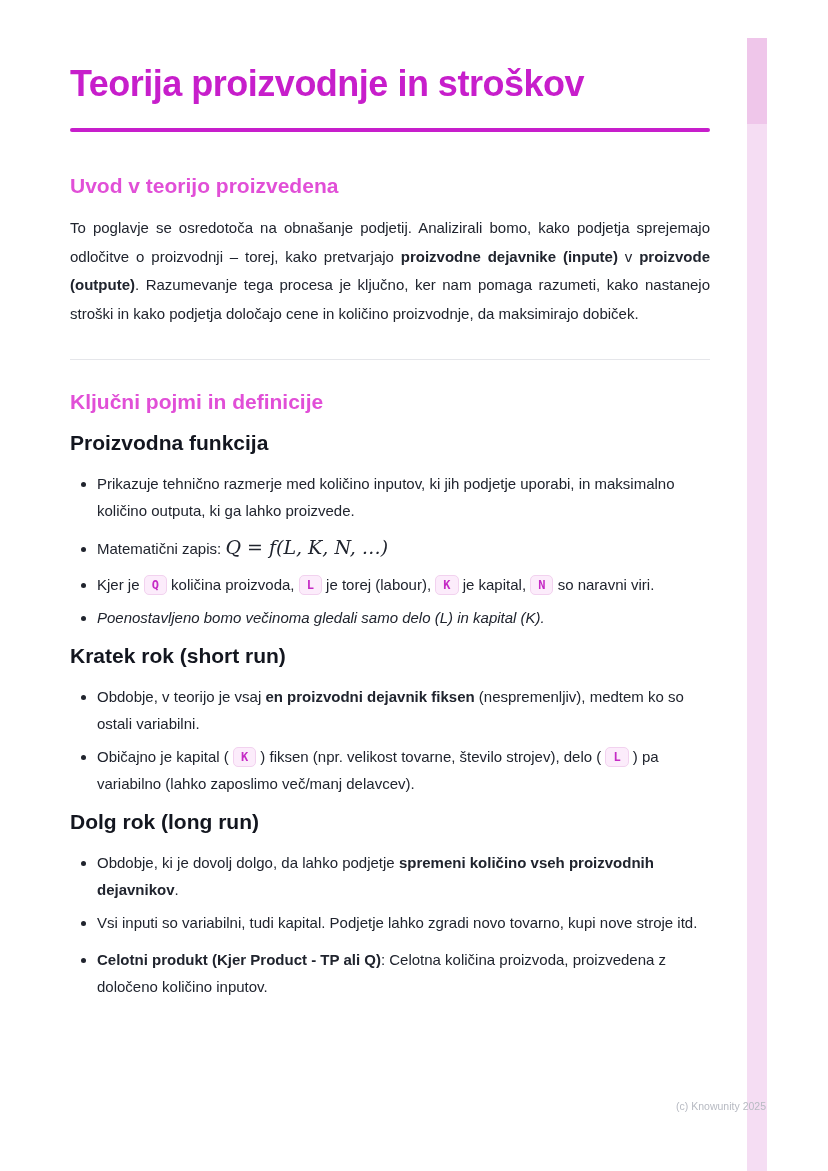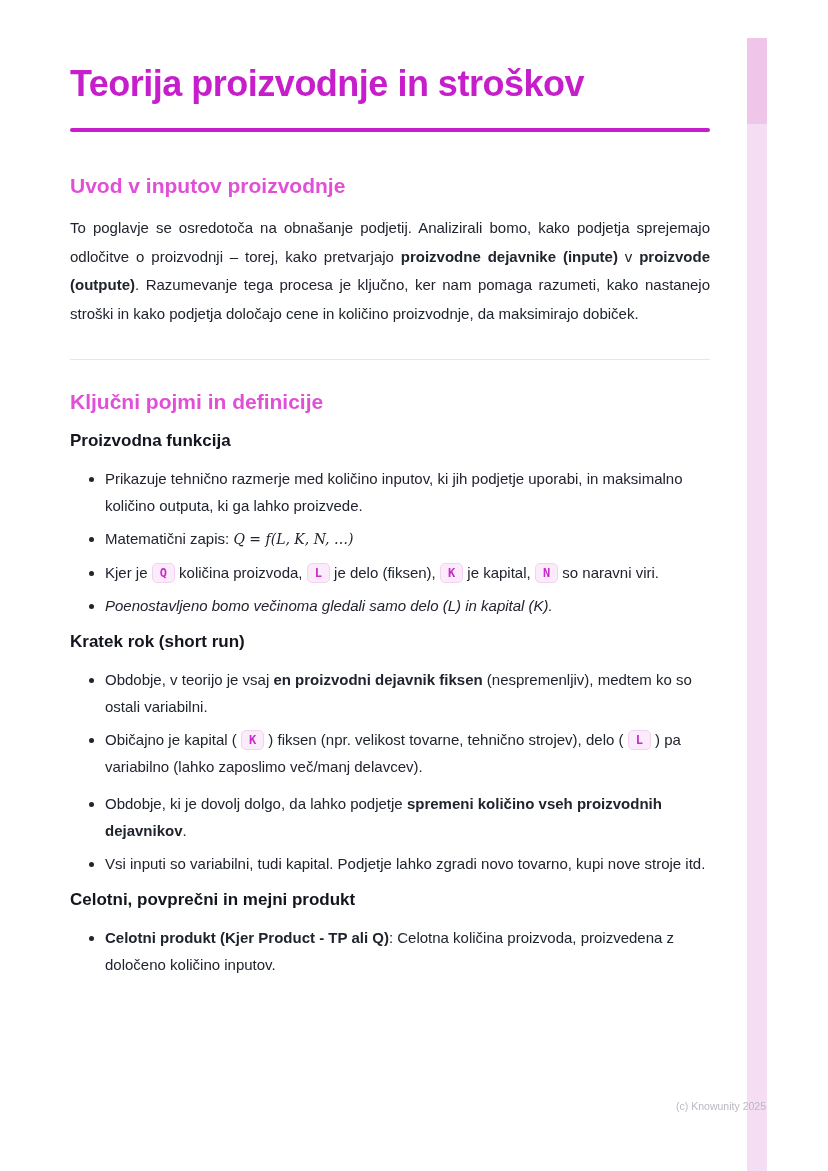--- a/index.html
+++ b/index.html
@@ -20,27 +20,27 @@
   body{font-family:"Liberation Sans",sans-serif;color:var(--body-text);}
   .page{position:relative;width:828px;height:1171px;background:#ffffff;overflow:hidden;margin:0 auto;}
   .scroll-track{position:absolute;top:38px;bottom:0;right:61px;width:20px;background:var(--stripe-track);}
   .scroll-thumb{width:100%;height:86px;background:var(--stripe-thumb);}
   .content{position:absolute;left:70px;top:64px;width:640px;}
   h1{font-size:36px;line-height:1.1;font-weight:800;color:var(--title-color);margin:0 0 24px 0;letter-spacing:-0.5px;}
   .title-rule{height:4px;background:var(--rule-color);border-radius:2px;margin:0 0 42px 0;}
   h2{font-size:21px;line-height:1.15;font-weight:700;color:var(--heading-color);margin:0 0 16px 0;}
   p.para{font-size:15px;line-height:1.92;text-align:justify;margin:0 0 30px 0;}
   .divider{border:0;border-top:1px solid var(--divider);margin:4px 0 30px 0;}
-  h3{font-size:17px;line-height:1.25;font-weight:700;color:#13161f;margin:12px 0 14px 0;}
+  h3{font-size:21px;line-height:1.25;font-weight:700;color:#13161f;margin:12px 0 14px 0;}
   ul.blist{margin:0 0 10px 0;padding:0 0 0 27px;}
-  ul.blist li{font-size:15px;line-height:1.8;margin:0 0 6px 8px;}
+  ul.blist li{font-size:15px;line-height:1.8;margin:0 0 6px 0;}
   .seg{white-space:pre-wrap;}
   .seg.b{font-weight:700;}
   .seg.i{font-style:italic;}
-  .seg.math{font-family:"DejaVu Serif",serif;font-style:italic;font-size:14px;}
+  .seg.math{font-family:"DejaVu Serif",serif;font-style:italic;font-size:19px;}
   .seg.code{
     display:inline-block;
     font-family:"DejaVu Sans Mono",monospace;
     font-size:12px;font-weight:700;
     color:var(--badge-text);
     background:var(--badge-bg);
     border:1px solid var(--badge-border);
     border-radius:5px;
     padding:0 7px;line-height:18px;
     vertical-align:1px;
@@ -53,41 +53,41 @@
 <div class="page">
 
   <div class="scroll-track">
     <div class="scroll-thumb"></div>
   </div>
 
   <div class="content">
     <h1>Teorija proizvodnje in stroškov</h1>
     <div class="title-rule"></div>
     <div id="blocks">
-        <h2>Uvod v inputov proizvodnje</h2>
+        <h2>Uvod v teorijo proizvedena</h2>
         <p class="para"><span class="seg">To poglavje se osredotoča na obnašanje podjetij. Analizirali bomo, kako podjetja sprejemajo odločitve o proizvodnji – torej, kako pretvarjajo </span><span class="seg b">proizvodne dejavnike (inpute)</span><span class="seg"> v </span><span class="seg b">proizvode (outpute)</span><span class="seg">. Razumevanje tega procesa je ključno, ker nam pomaga razumeti, kako nastanejo stroški in kako podjetja določajo cene in količino proizvodnje, da maksimirajo dobiček.</span></p>
         <hr class="divider">
         <h2>Ključni pojmi in definicije</h2>
         <h3>Proizvodna funkcija</h3>
         <ul class="blist">
           <li><span class="seg">Prikazuje tehnično razmerje med količino inputov, ki jih podjetje uporabi, in maksimalno količino outputa, ki ga lahko proizvede.</span></li>
           <li><span class="seg">Matematični zapis: </span><span class="seg math">Q = f(L, K, N, …)</span></li>
-          <li><span class="seg">Kjer je </span><span class="seg code">Q</span><span class="seg"> količina proizvoda, </span><span class="seg code">L</span><span class="seg"> je delo (fiksen), </span><span class="seg code">K</span><span class="seg"> je kapital, </span><span class="seg code">N</span><span class="seg"> so naravni viri.</span></li>
+          <li><span class="seg">Kjer je </span><span class="seg code">Q</span><span class="seg"> količina proizvoda, </span><span class="seg code">L</span><span class="seg"> je torej (labour), </span><span class="seg code">K</span><span class="seg"> je kapital, </span><span class="seg code">N</span><span class="seg"> so naravni viri.</span></li>
           <li><span class="seg i">Poenostavljeno bomo večinoma gledali samo delo (L) in kapital (K).</span></li>
         </ul>
         <h3>Kratek rok (short run)</h3>
         <ul class="blist">
           <li><span class="seg">Obdobje, v teorijo je vsaj </span><span class="seg b">en proizvodni dejavnik fiksen</span><span class="seg"> (nespremenljiv), medtem ko so ostali variabilni.</span></li>
-          <li><span class="seg">Običajno je kapital ( </span><span class="seg code">K</span><span class="seg"> ) fiksen (npr. velikost tovarne, tehnično strojev), delo ( </span><span class="seg code">L</span><span class="seg"> ) pa variabilno (lahko zaposlimo več/manj delavcev).</span></li>
+          <li><span class="seg">Običajno je kapital ( </span><span class="seg code">K</span><span class="seg"> ) fiksen (npr. velikost tovarne, število strojev), delo ( </span><span class="seg code">L</span><span class="seg"> ) pa variabilno (lahko zaposlimo več/manj delavcev).</span></li>
         </ul>
+        <h3>Dolg rok (long run)</h3>
         <ul class="blist">
           <li><span class="seg">Obdobje, ki je dovolj dolgo, da lahko podjetje </span><span class="seg b">spremeni količino vseh proizvodnih dejavnikov</span><span class="seg">.</span></li>
           <li><span class="seg">Vsi inputi so variabilni, tudi kapital. Podjetje lahko zgradi novo tovarno, kupi nove stroje itd.</span></li>
         </ul>
-        <h3>Celotni, povprečni in mejni produkt</h3>
         <ul class="blist">
           <li><span class="seg b">Celotni produkt (Kjer Product - TP ali Q)</span><span class="seg">: Celotna količina proizvoda, proizvedena z določeno količino inputov.</span></li>
         </ul>
       </div>
   </div>
 
   <div class="footer">(c) Knowunity 2025</div>
 
 </div>
 

